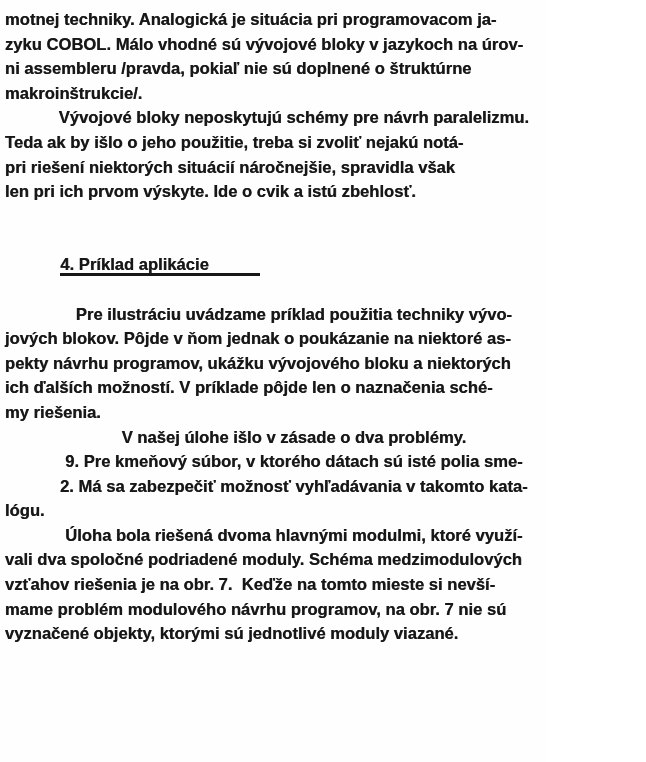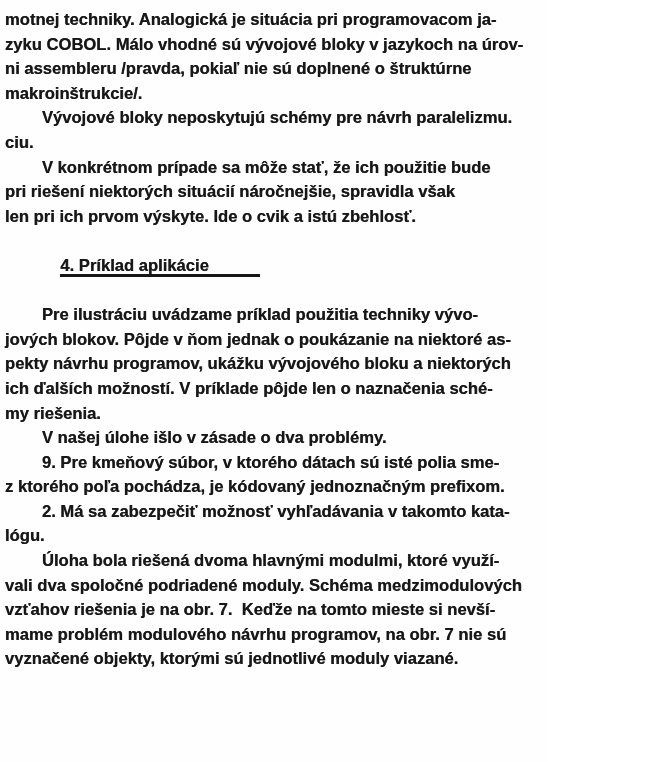--- a/index.html
+++ b/index.html
@@ -26,54 +26,52 @@
   }
   .line {
     height: 24.6px;
     white-space: pre;
     text-shadow: 0.3px 0.3px 0.5px rgba(10,10,10,0.55),
                  -0.2px 0 0.3px rgba(10,10,10,0.3);
   }
   .line.blank {
     text-shadow: none;
   }
-  .indent-4 { padding-left: 4ch; }
-  .indent-6 { padding-left: 6ch; }
+  .indent-4 { padding-left: 4ch; text-align: center; }
+  .indent-6 { padding-left: 6ch; margin-top: 24px; }
   .heading-text {
     display: inline-block;
     height: 20px;
     border-bottom: 3px solid #171717;
     padding-right: 5.5ch;
   }
 </style>
 </head>
 <body>
 
 <div class="page">
   <div class="text-column">
       <div class="line body">motnej techniky. Analogická je situácia pri programovacom ja-</div>
       <div class="line body">zyku COBOL. Málo vhodné sú vývojové bloky v jazykoch na úrov-</div>
       <div class="line body">ni assembleru /pravda, pokiaľ nie sú doplnené o štruktúrne</div>
       <div class="line body">makroinštrukcie/.</div>
       <div class="line body indent-4">Vývojové bloky neposkytujú schémy pre návrh paralelizmu.</div>
-      <div class="line body">ciu.</div>
-      <div class="line body indent-4">V konkrétnom prípade sa môže stať, že ich použitie bude</div>
+      <div class="line body">Teda ak by išlo o jeho použitie, treba si zvoliť nejakú notá-</div>
       <div class="line body">pri riešení niektorých situácií náročnejšie, spravidla však</div>
       <div class="line body">len pri ich prvom výskyte. Ide o cvik a istú zbehlosť.</div>
       <div class="line blank"></div>
       <div class="line heading indent-6"><span class="heading-text">4. Príklad aplikácie</span></div>
       <div class="line blank"></div>
       <div class="line body indent-4">Pre ilustráciu uvádzame príklad použitia techniky vývo-</div>
       <div class="line body">jových blokov. Pôjde v ňom jednak o poukázanie na niektoré as-</div>
       <div class="line body">pekty návrhu programov, ukážku vývojového bloku a niektorých</div>
       <div class="line body">ich ďalších možností. V príklade pôjde len o naznačenia sché-</div>
       <div class="line body">my riešenia.</div>
       <div class="line body indent-4">V našej úlohe išlo v zásade o dva problémy.</div>
       <div class="line body indent-4">9. Pre kmeňový súbor, v ktorého dátach sú isté polia sme-</div>
-      <div class="line body">z ktorého poľa pochádza, je kódovaný jednoznačným prefixom.</div>
       <div class="line body indent-4">2. Má sa zabezpečiť možnosť vyhľadávania v takomto kata-</div>
       <div class="line body">lógu.</div>
       <div class="line body indent-4">Úloha bola riešená dvoma hlavnými modulmi, ktoré využí-</div>
       <div class="line body">vali dva spoločné podriadené moduly. Schéma medzimodulových</div>
       <div class="line body">vzťahov riešenia je na obr. 7.  Keďže na tomto mieste si nevší-</div>
       <div class="line body">mame problém modulového návrhu programov, na obr. 7 nie sú</div>
       <div class="line body">vyznačené objekty, ktorými sú jednotlivé moduly viazané.</div>
     </div>
 </div>
 

